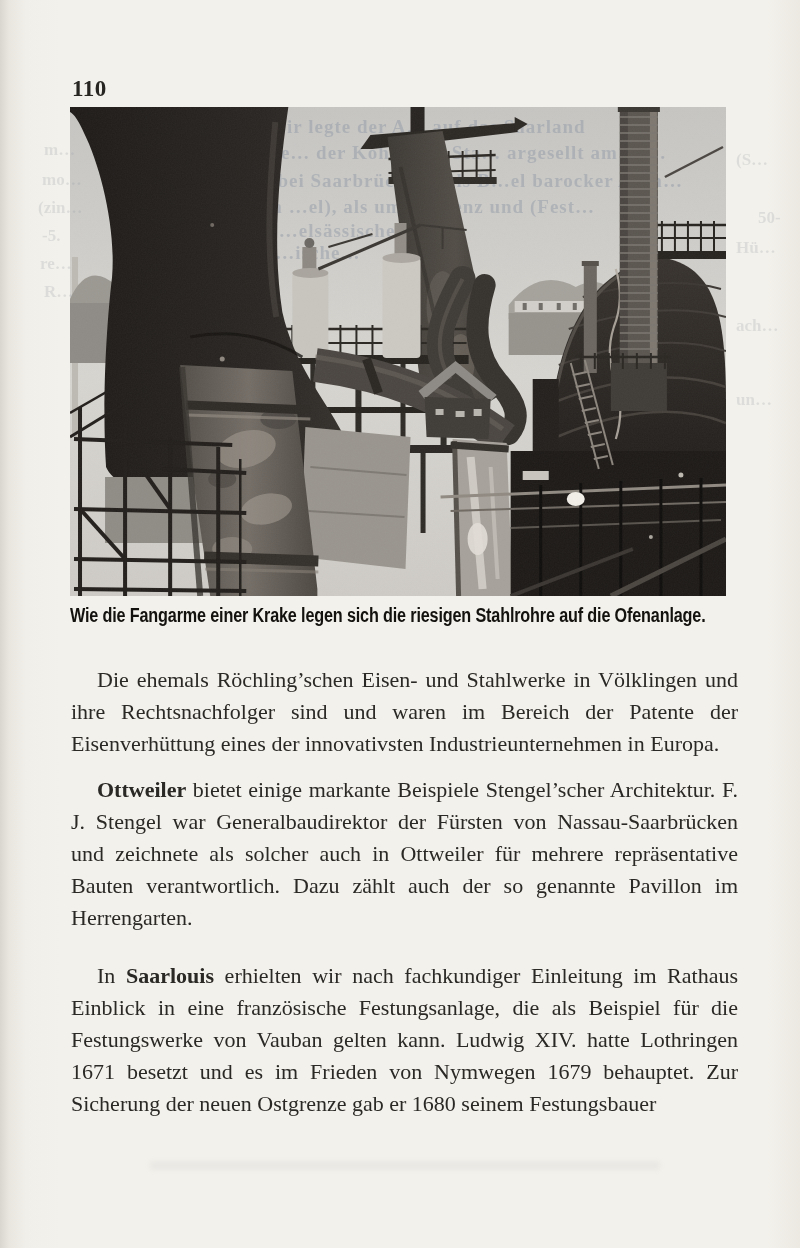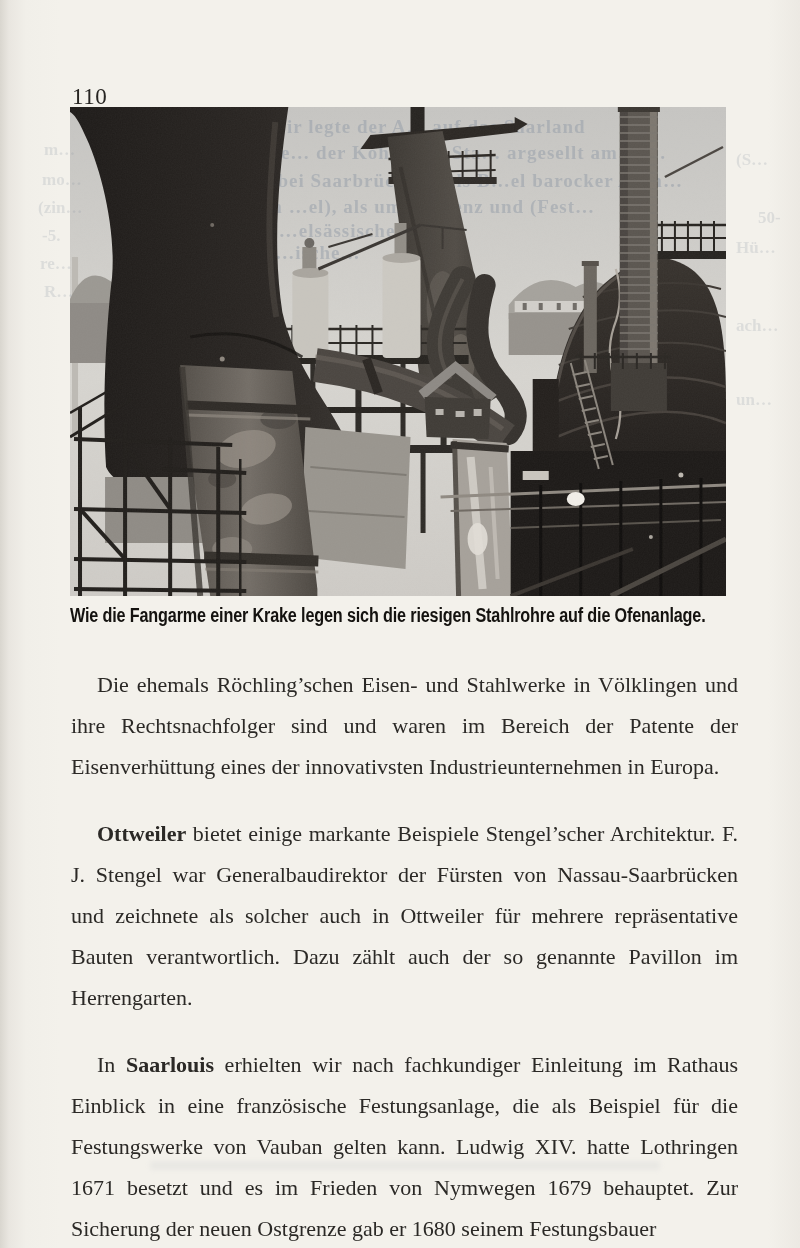--- a/index.html
+++ b/index.html
@@ -1,27 +1,27 @@
 <!DOCTYPE html>
 <html lang="de"><head>
 <meta charset="utf-8">
 <style>
   html,body{margin:0;padding:0;width:800px;height:1248px;overflow:hidden;}
   body{background:#f2f0ea;}
   .page{position:relative;width:800px;height:1248px;
         background:linear-gradient(90deg,#d9d6cf 0px,#e9e6e0 9px,#f1efe9 26px,#f3f1eb 60px,#f3f1eb 96%,#ece9e3 100%);
         font-family:"Liberation Serif", serif;color:#2b2926;}
-  .page-number{position:absolute;left:72px;top:84px;font-size:23px;letter-spacing:.5px;color:#272522;}
+  .page-number{position:absolute;left:72px;top:76px;font-size:23px;letter-spacing:.5px;color:#272522;font-weight:bold;}
   .photo{position:absolute;left:70px;top:107px;width:656px;height:489px;margin:0;background:#cdccc8;}
   .photo svg{display:block;width:100%;height:100%;}
   .caption{position:absolute;left:70px;top:604px;width:815px;white-space:nowrap;
            font-family:"Liberation Sans", sans-serif;font-weight:bold;font-size:20px;
            letter-spacing:-0.2px;color:#14120f;transform:scaleX(0.81);transform-origin:left top;}
   .body-text{position:absolute;left:71px;top:664px;width:667px;z-index:2;
-             font-size:22px;line-height:41px;text-align:justify;color:#2b2926;}
+             font-size:22px;line-height:32px;text-align:justify;color:#2b2926;}
   .body-text p{margin:0;text-indent:26px;}
   .bleed-frag{position:absolute;font-family:"Liberation Serif", serif;font-weight:bold;
               color:#8f98a4;opacity:.22;font-size:17px;z-index:1;}
   .bleed-bottom{position:absolute;left:0;right:0;top:1181px;text-align:center;z-index:1;
                 font-family:"Liberation Serif", serif;font-weight:bold;font-size:20px;
                 color:#9aa1ac;opacity:.30;filter:blur(0.6px);letter-spacing:1px;}
   .bleed-bar{position:absolute;left:150px;top:1161px;width:510px;height:9px;background:#b6bac0;
              opacity:.16;filter:blur(2.5px);z-index:0;}
 </style>
 </head>
@@ -362,19 +362,19 @@
       </g>
 
       <rect width="655" height="489" filter="url(#grain)" opacity=".12"></rect>
     </svg>
   </figure>
 
   <div class="caption">Wie die Fangarme einer Krake legen sich die riesigen Stahlrohre auf die Ofenanlage.</div>
 
   <div class="body-text">
       <p><span>Die ehemals Röchling’schen Eisen- und Stahlwerke in Völklingen und ihre Rechtsnachfolger sind und waren im Bereich der Patente der Eisenverhüttung eines der innovativsten Industrieunternehmen in Europa.</span></p>
-      <p style="margin-top: 26px;"><span style="font-weight: bold;">Ottweiler</span><span> bietet einige markante Beispiele Stengel’scher Architektur. F. J. Stengel war Generalbaudirektor der Fürsten von Nassau-Saarbrücken und zeichnete als solcher auch in Ottweiler für mehrere repräsentative Bauten verantwortlich. Dazu zählt auch der so genannte Pavillon im Herrengarten.</span></p>
+      <p style="margin-top: 14px;"><span style="font-weight: bold;">Ottweiler</span><span> bietet einige markante Beispiele Stengel’scher Architektur. F. J. Stengel war Generalbaudirektor der Fürsten von Nassau-Saarbrücken und zeichnete als solcher auch in Ottweiler für mehrere repräsentative Bauten verantwortlich. Dazu zählt auch der so genannte Pavillon im Herrengarten.</span></p>
       <p style="margin-top: 26px;"><span>In </span><span style="font-weight: bold;">Saarlouis</span><span> erhielten wir nach fachkundiger Einleitung im Rathaus Einblick in eine französische Festungsanlage, die als Beispiel für die Festungswerke von Vauban gelten kann. Ludwig XIV. hatte Lothringen 1671 besetzt und es im Frieden von Nymwegen 1679 behauptet. Zur Sicherung der neuen Ostgrenze gab er 1680 seinem Festungsbauer</span></p>
     </div>
 
   <div class="bleed-bar"></div>
 
 </div>
 
 </body></html>

